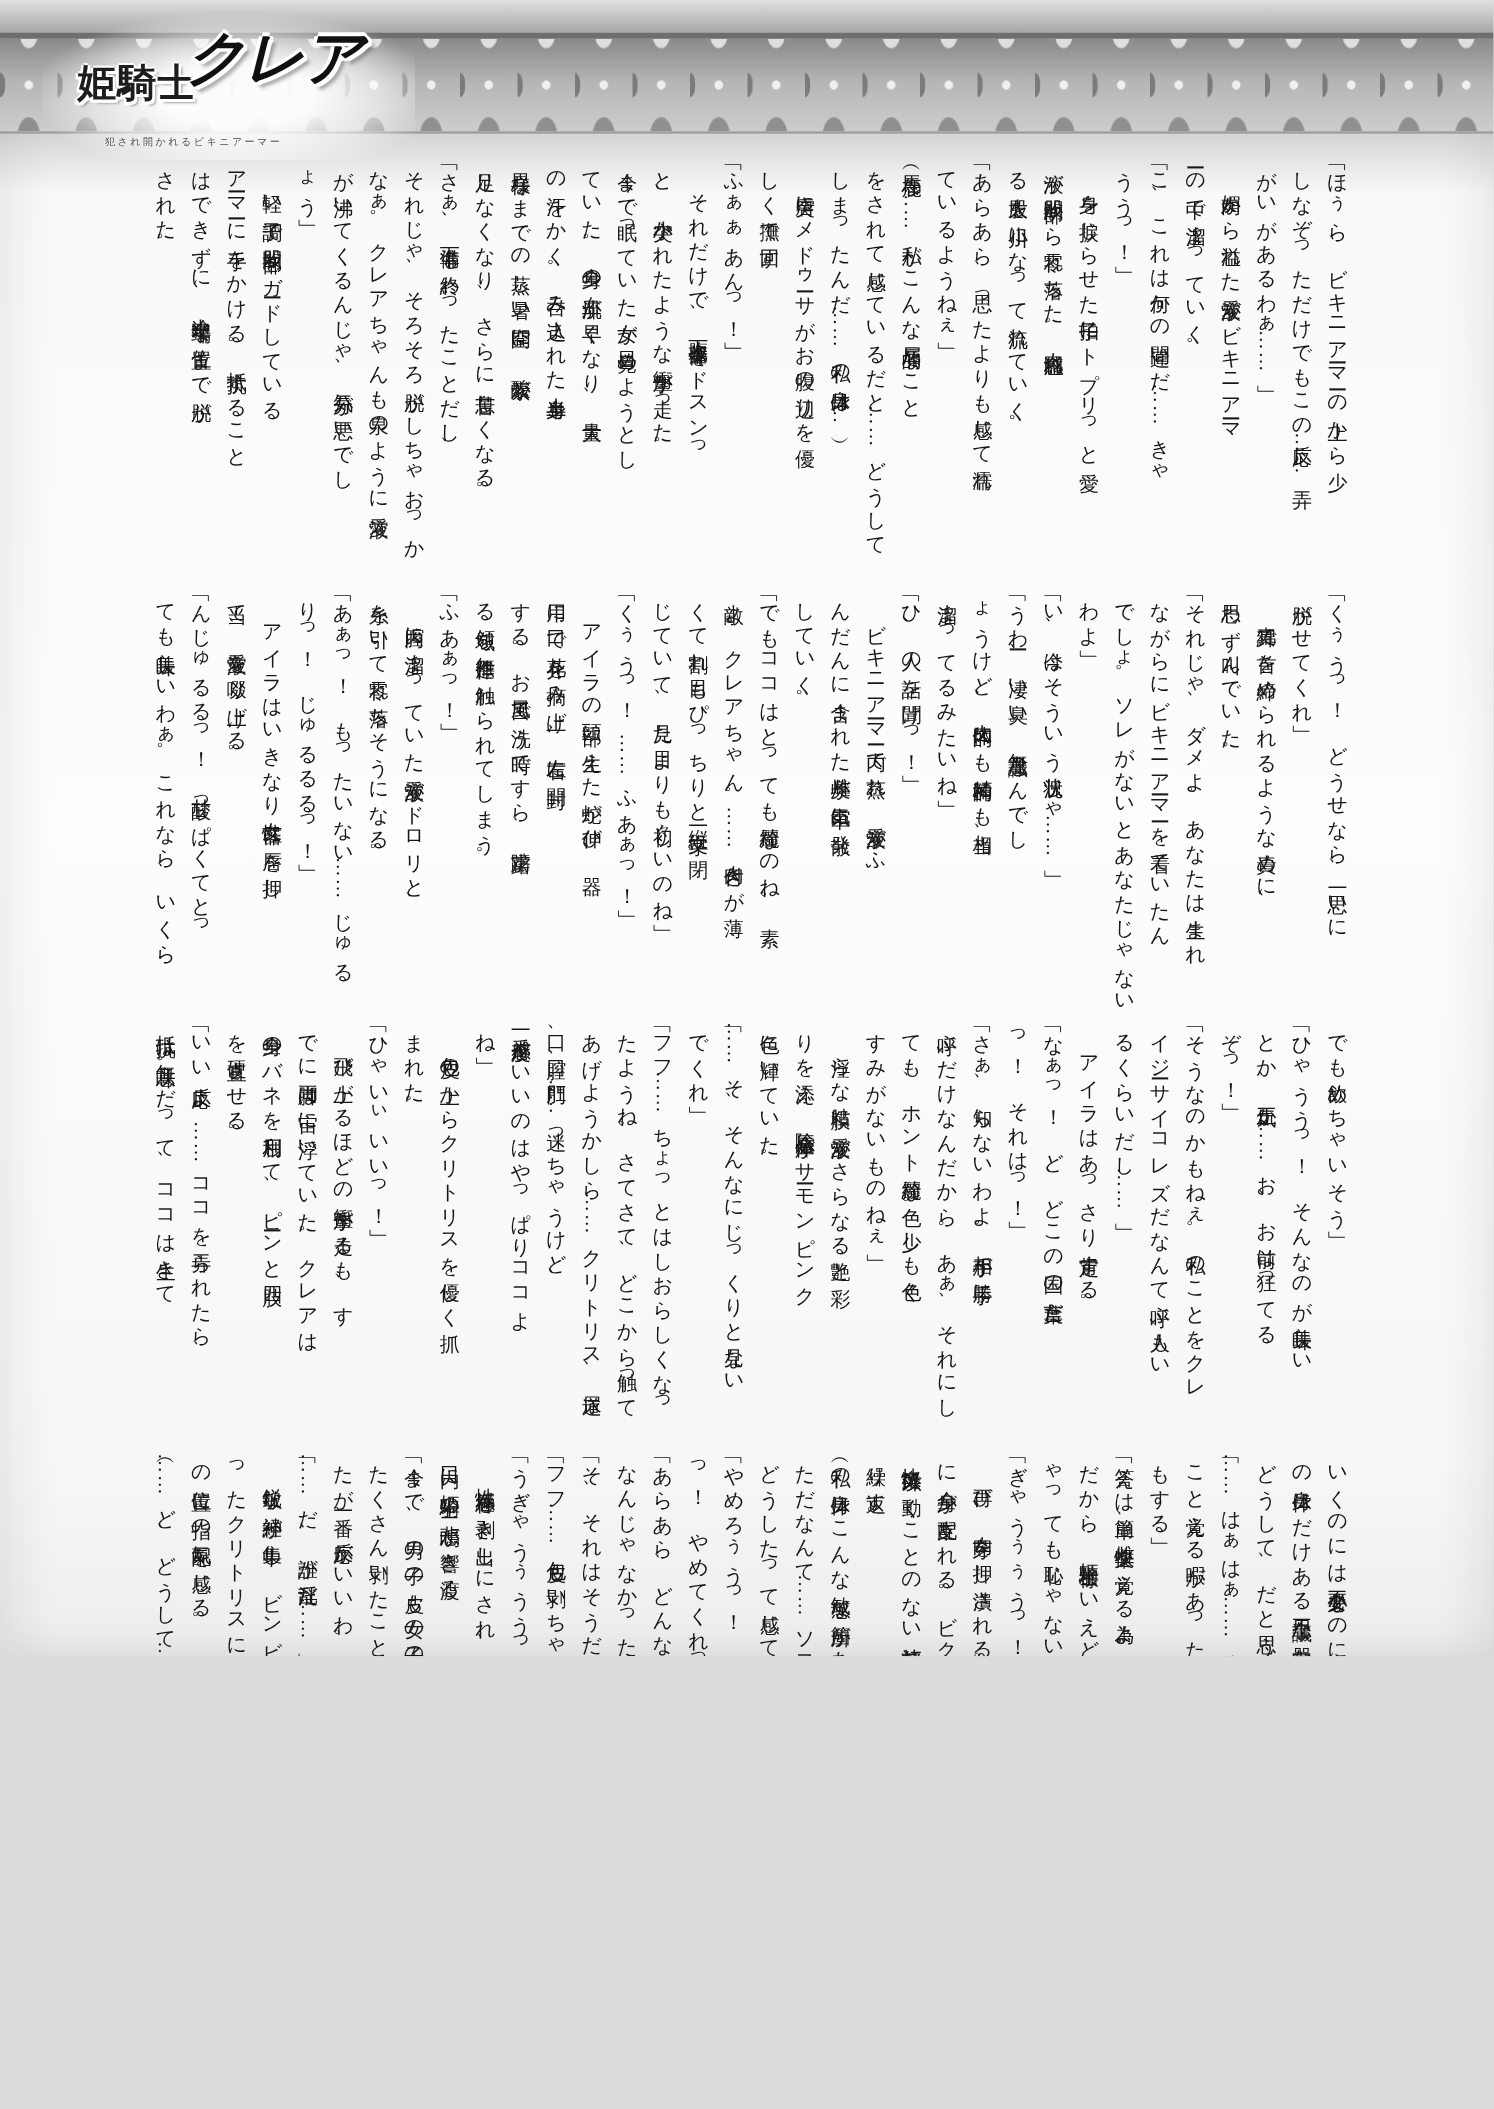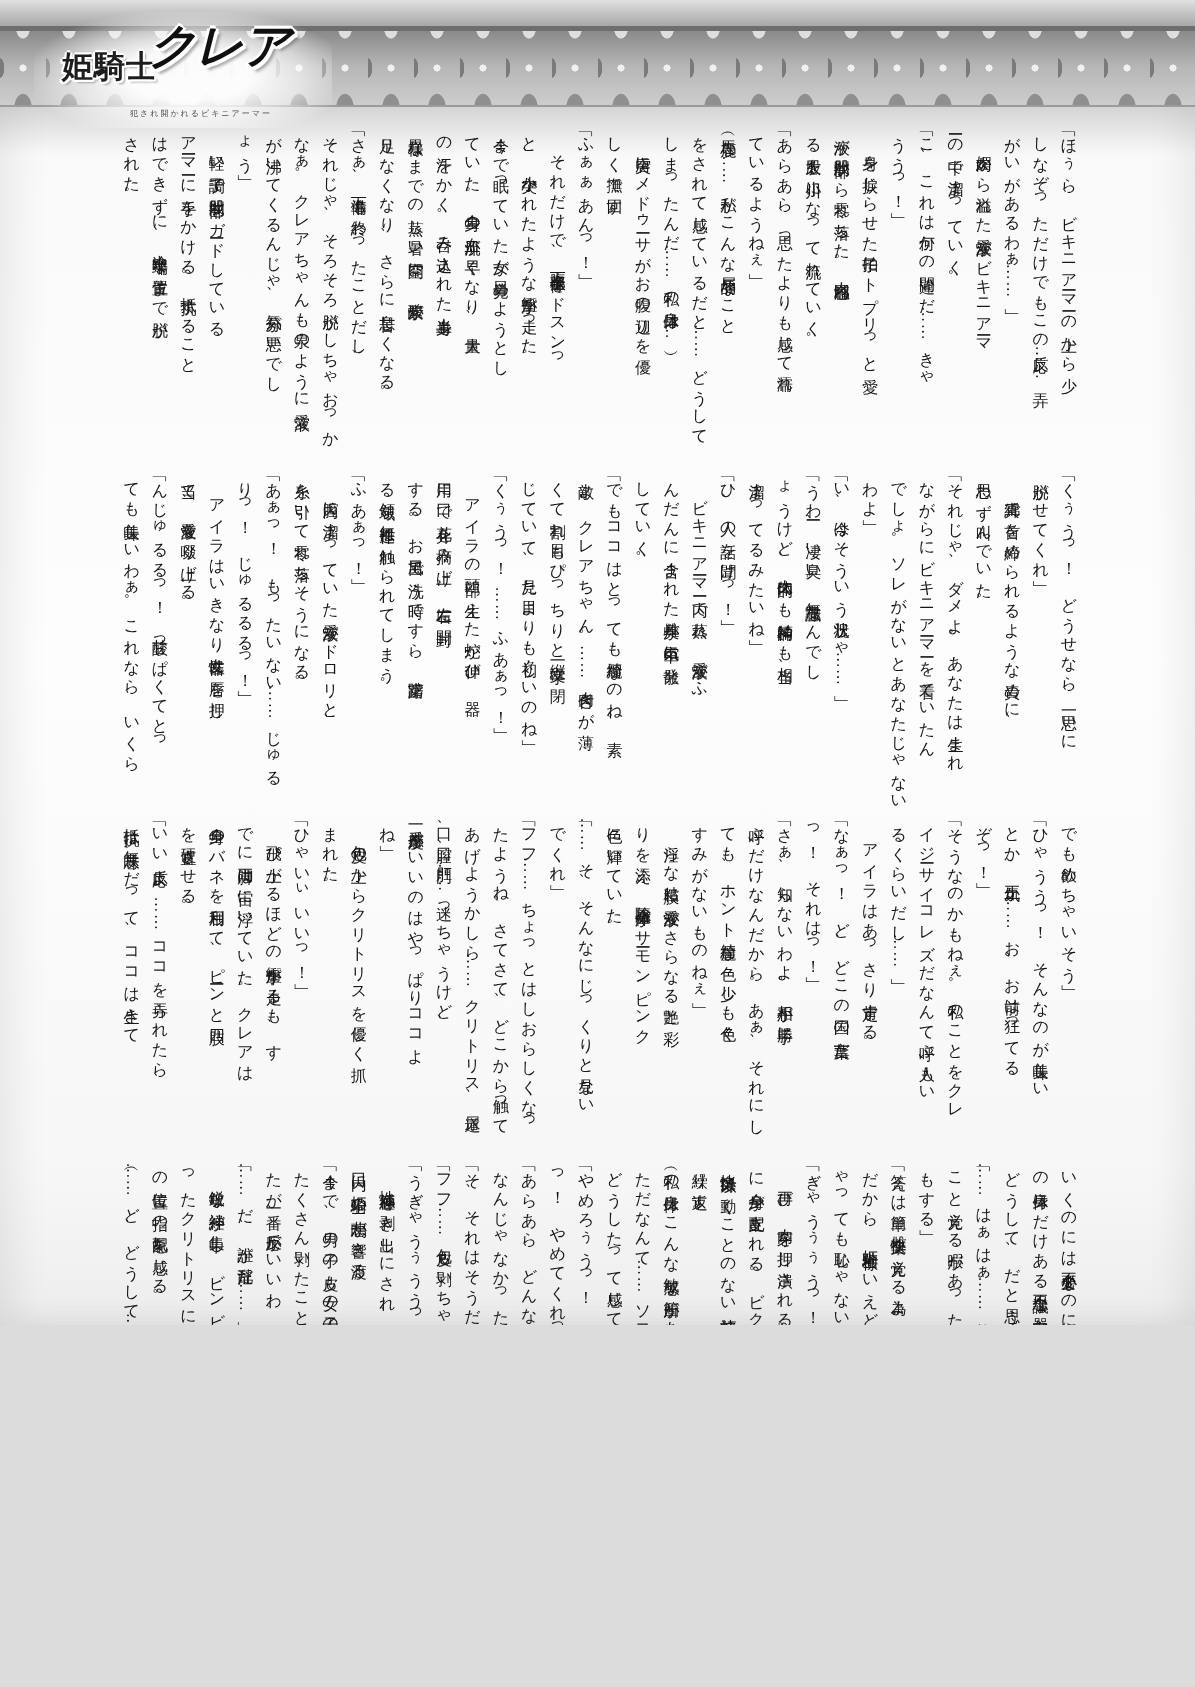--- a/index.html
+++ b/index.html
@@ -36,21 +36,21 @@
 
   
   .logo { position:absolute; top:20px; left:48px; width:270px; height:100px; z-index:3; }
   .logo::before { content:""; position:absolute; inset:-8px -14px;
     background:radial-gradient(ellipse at 52% 55%, rgba(255,255,255,.95) 28%, rgba(255,255,255,.55) 52%, rgba(255,255,255,0) 75%); }
   .logo-prefix { position:absolute; left:14px; top:26px; font-size:31px; font-weight:bold; letter-spacing:1px; color:#1d1d1d;
     text-shadow:-2px 0 0 #fff,2px 0 0 #fff,0 -2px 0 #fff,0 2px 0 #fff,2px 2px 0 #fff,-2px 2px 0 #fff,3px 3px 2px rgba(90,90,90,.55); }
   .logo-main { position:absolute; left:100px; top:-6px; font-size:48px; font-weight:bold; font-style:italic; letter-spacing:-2px; color:#101010;
     text-shadow:-3px 0 0 #fff,3px 0 0 #fff,0 -3px 0 #fff,0 3px 0 #fff,3px 3px 0 #fff,-3px 3px 0 #fff,5px 5px 3px rgba(90,90,90,.5); }
   .logo-tagline { position:absolute; left:36px; top:88px; font-size:8px; color:#4a4a4a; letter-spacing:2px; white-space:nowrap;
-    text-shadow:0 0 2px #fff;margin-left:46px; }
+    text-shadow:0 0 2px #fff; }
 
   
   .text-area { position:absolute; top:126px; right:112px; width:985px; z-index:2; }
   .band {
     writing-mode:vertical-rl; text-orientation:mixed;
     height:333px; width:985px; margin:0 0 12px 0;
     font-size:16px; line-height:28.4px; letter-spacing:1.4px;
     color:#171717;
   }
   .band p.col { margin:0; padding:0; white-space:nowrap; }

